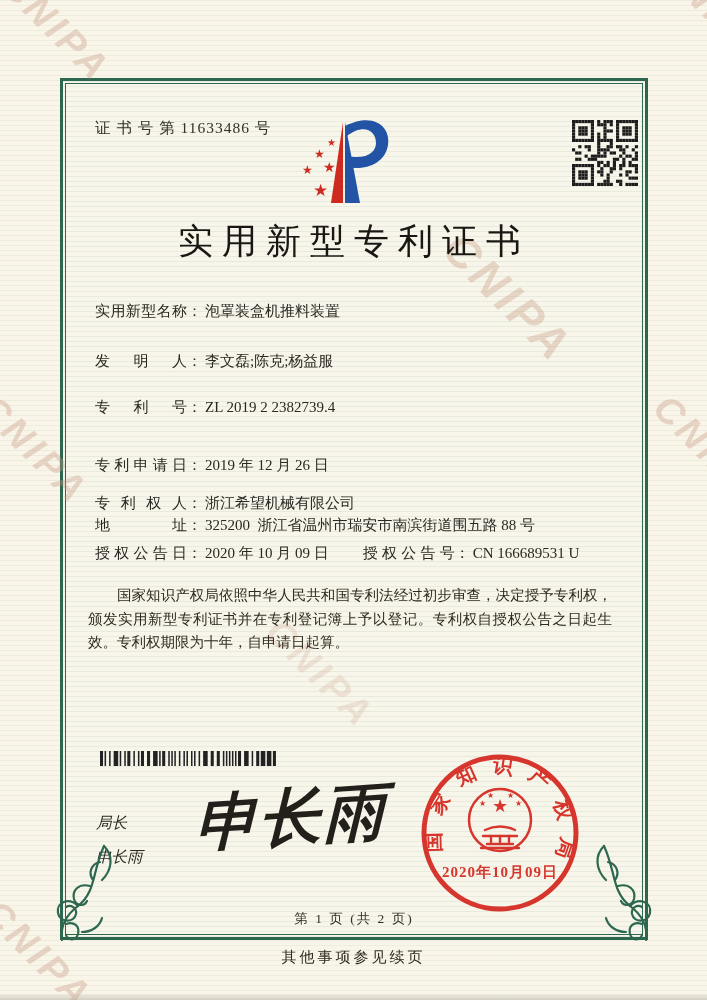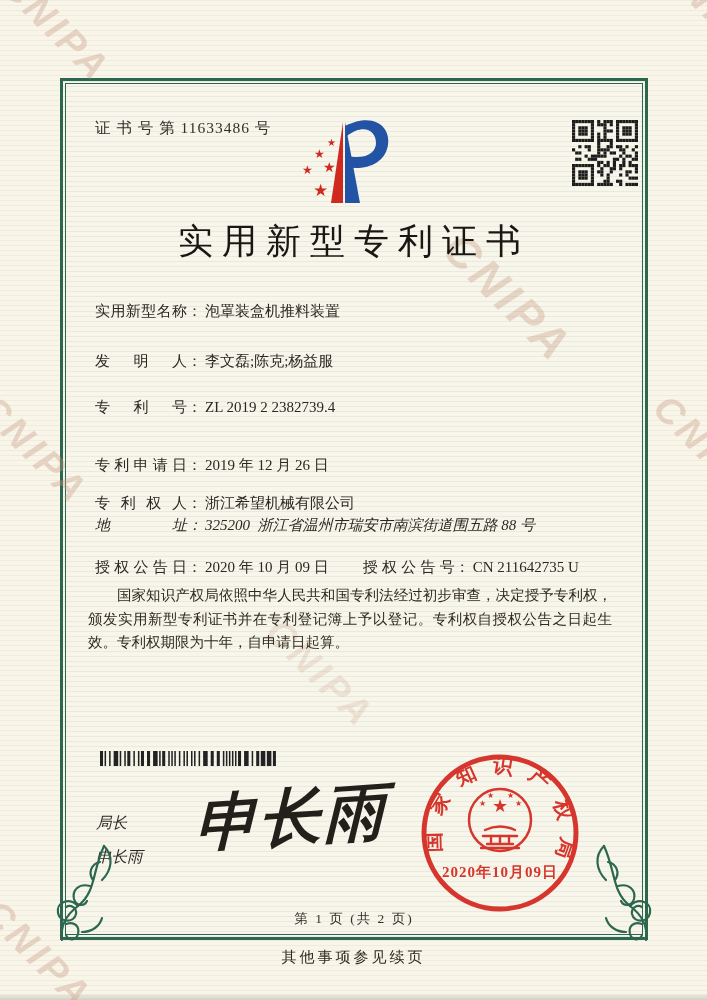--- a/index.html
+++ b/index.html
@@ -56,21 +56,21 @@
     font-size:35px; font-weight:normal; letter-spacing:9px; color:#191613; z-index:3;
   }
 
   .fields{ position:absolute; left:95px; top:300px; width:525px; font-size:15px; z-index:3; }
   .field-row{ display:flex; line-height:22px; white-space:pre; }
   .lbl{ display:inline-block; width:92px; text-align:justify; text-align-last:justify; color:#2b2824; }
   .colon{ display:inline-block; width:18px; }
   .val{ white-space:pre; color:#2b2824; }
   .grant-pair{ margin-left:34px; display:flex; }
   .mb1{margin-bottom:28px;} .mb2{margin-bottom:24px;} .mb3{margin-bottom:20px;}
-  .mb4{margin-bottom:16px;margin-top:36px;} .mb5{} .mb6{margin-bottom:20px;font-style:italic;}
+  .mb4{margin-bottom:16px;margin-top:36px;} .mb5{} .mb6{margin-bottom:6px;}
 
   .body-text{ position:absolute; left:88px; top:585px; width:524px; font-size:14.5px;
     line-height:23.5px; text-align:justify; color:#30291f; z-index:3;font-family:Liberation Mono, monospace; }
   .body-text p{ text-indent:2em; }
 
   .barcode{ position:absolute; left:100px; top:751px; width:182px; height:15px; z-index:3; }
 
   .director{ position:absolute; left:96px; top:806px; font-size:15.5px; line-height:34px; color:#2b2824; z-index:3;font-style:italic; }
   .sig-script{
     position:absolute; left:195px; top:775px; width:210px;
@@ -376,21 +376,21 @@
     </div>
     <div class="field-row mb5">
       <span class="lbl">专利权人</span><span class="colon">：</span><span class="val">浙江希望机械有限公司</span>
     </div>
     <div class="field-row mb6">
       <span class="lbl">地址</span><span class="colon">：</span><span class="val">325200  浙江省温州市瑞安市南滨街道围五路 88 号</span>
     </div>
     <div class="field-row">
       <span class="lbl">授权公告日</span><span class="colon">：</span><span class="val">2020 年 10 月 09 日</span>
       <span class="grant-pair">
-        <span class="lbl">授权公告号</span><span class="colon">：</span><span class="val">CN 211642735 U</span>
+        <span class="lbl">授权公告号</span><span class="colon">：</span><span class="val">CN 166689531 U</span>
       </span>
     </div>
   </div>
 
   <div class="body-text">
     <p>国家知识产权局依照中华人民共和国专利法经过初步审查，决定授予专利权，颁发实用新型专利证书并在专利登记簿上予以登记。专利权自授权公告之日起生效。专利权期限为十年，自申请日起算。</p>
   </div>
 
   <svg class="barcode" id="barcode" viewBox="0 0 120 12" preserveAspectRatio="none">
       <rect x="0" y="0" width="2" height="12" fill="#222"></rect>

